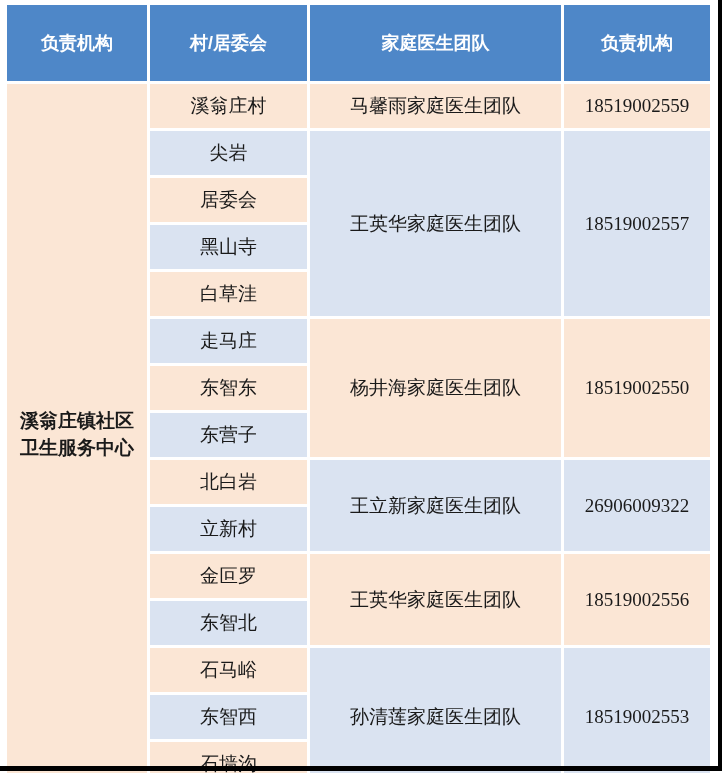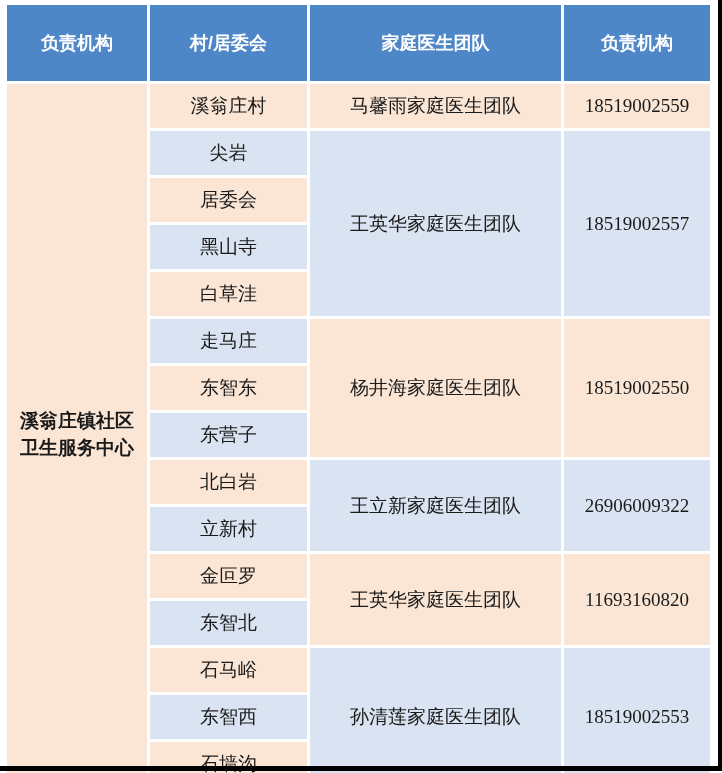--- a/index.html
+++ b/index.html
@@ -119,21 +119,21 @@
         <td class="village peach">北白岩</td>
         <td class="team blue" rowspan="2">王立新家庭医生团队</td>
         <td class="phone blue" rowspan="2">26906009322</td>
       </tr>
       <tr>
         <td class="village blue">立新村</td>
       </tr>
       <tr>
         <td class="village peach">金叵罗</td>
         <td class="team peach" rowspan="2">王英华家庭医生团队</td>
-        <td class="phone peach" rowspan="2">11693160820</td>
+        <td class="phone peach" rowspan="2">18519002556</td>
       </tr>
       <tr>
         <td class="village blue">东智北</td>
       </tr>
       <tr>
         <td class="village peach">石马峪</td>
         <td class="team blue" rowspan="3">孙清莲家庭医生团队</td>
         <td class="phone blue" rowspan="3">18519002553</td>
       </tr>
       <tr>

